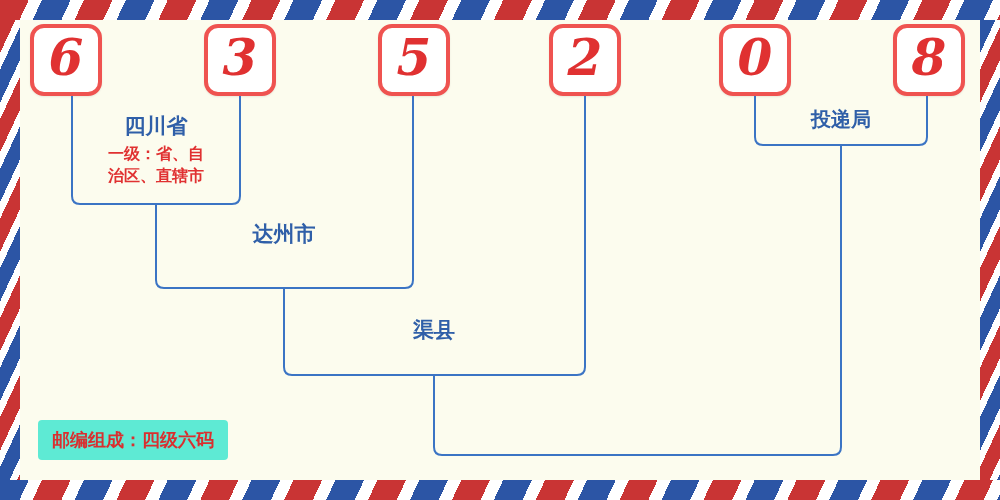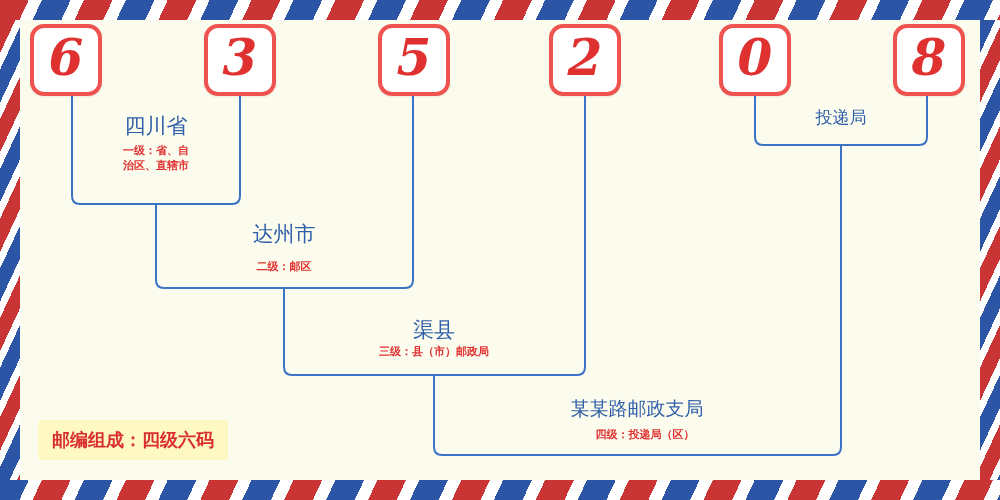--- a/index.html
+++ b/index.html
@@ -19,26 +19,26 @@
 
   
   .digit-box{position:absolute;top:24px;width:72px;height:72px;background:#ffffff;
     border:4px solid #ef5350;border-radius:14px;box-sizing:border-box;
     display:flex;align-items:center;justify-content:center;box-shadow:0 1px 2px rgba(0,0,0,0.08);}
   .digit{font-family:"DejaVu Serif","Liberation Serif",serif;font-style:italic;font-weight:700;
     font-size:50px;color:#e03131;line-height:1;transform:translateY(-2px);}
 
   svg.connectors{position:absolute;left:0;top:0;pointer-events:none;}
 
-  .lvl-name{position:absolute;transform:translateX(-50%);color:#2f5fa8;font-weight:400;
+  .lvl-name{position:absolute;transform:translateX(-50%);color:#2f5fa8;font-weight:700;
     font-size:21px;white-space:nowrap;}
   .lvl-desc{position:absolute;transform:translateX(-50%);color:#e03131;font-weight:700;
-    font-size:11px;white-space:pre-line;text-align:center;line-height:1.4;}
+    font-size:16px;white-space:pre-line;text-align:center;line-height:1.4;}
 
-  .note{position:absolute;left:38px;top:420px;background:#fef9c3;color:#d92f2f;
+  .note{position:absolute;left:38px;top:420px;background:#5eead4;color:#d92f2f;
     font-weight:700;font-size:18px;padding:8px 14px;border-radius:4px;}
 </style>
 </head>
 <body>
 
 <div class="canvas">
 
   <div class="stripe top"></div>
   <div class="stripe bottom"></div>
   <div class="stripe left"></div>
@@ -71,25 +71,21 @@
       <path d="M434 375 V447 Q434 455 442 455 H833 Q841 455 841 447 V145"></path>
       <path d="M755 96 V137 Q755 145 763 145 H919 Q927 145 927 137 V96"></path>
     </g>
   </svg>
 
   <div class="lvl-name" style="left:156px;top:112px">四川省</div>
   <div class="lvl-desc" style="left:156px;top:143px">一级：省、自
 治区、直辖市</div>
 
   <div class="lvl-name" style="left:284px;top:220px">达州市</div>
-  <div class="lvl-desc" style="left:284px;top:259px">二级：邮区</div>
 
   <div class="lvl-name" style="left:434px;top:316px">渠县</div>
-  <div class="lvl-desc" style="left:434px;top:344px">三级：县（市）邮政局</div>
 
-  <div class="lvl-name" style="left:637px;top:396px;font-size:19px">某某路邮政支局</div>
-  <div class="lvl-desc" style="left:645px;top:427px">四级：投递局（区）</div>
 
-  <div class="lvl-name" style="left:841px;top:106px;font-size:17px">投递局</div>
+  <div class="lvl-name" style="left:841px;top:106px;font-size:20px">投递局</div>
 
   <div class="note">邮编组成：四级六码</div>
 
 </div>
 
 </body></html>

